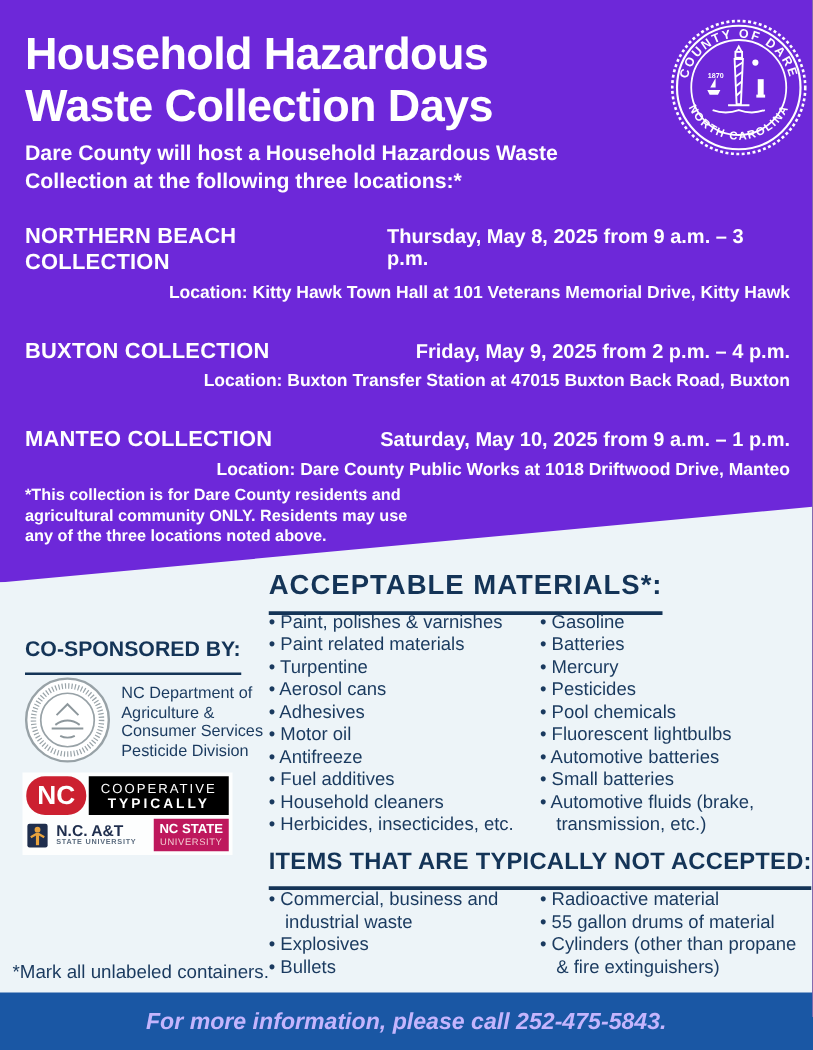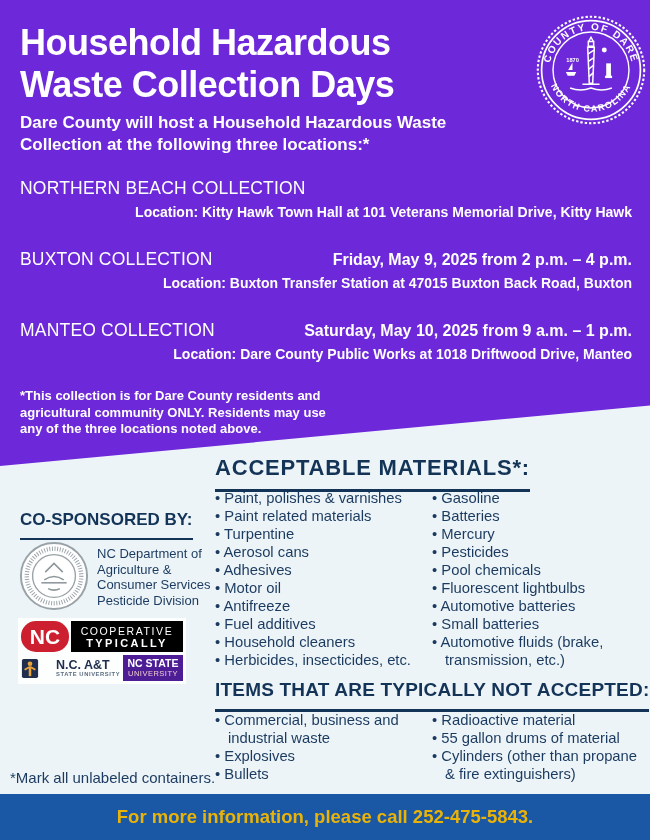--- a/index.html
+++ b/index.html
@@ -10,21 +10,21 @@
   .header-blue { position:absolute; left:0; top:0; width:650px; height:466px; background:#6d28d9;
                  clip-path:polygon(0 0, 100% 0, 100% 87%, 0 100%); color:#fff; }
   .page-title { position:absolute; left:20px; top:22px; font-size:36px; line-height:1.16;
                 font-weight:900; letter-spacing:-0.5px; white-space:pre-line; }
   .seal { position:absolute; left:534px; top:13px; }
   .intro { position:absolute; left:20px; top:112px; font-size:17px; font-weight:700;
            line-height:1.32; white-space:pre-line; }
   .events { position:absolute; left:20px; right:18px; top:178px; }
   .event { margin-bottom:29px; }
   .event-top { display:flex; justify-content:space-between; align-items:baseline; }
-  .event-name { font-size:17.5px; font-weight:400; letter-spacing:0.2px; }
+  .event-name { font-size:17.5px; font-weight:700; letter-spacing:0.2px; }
   .event-date { font-size:16px; font-weight:700; }
   .event-loc { text-align:right; font-size:14px; font-weight:700; margin-top:5px; }
   .residents-note { position:absolute; left:20px; top:388px; width:340px; font-size:13px;
                     font-weight:700; line-height:16.5px; white-space:pre-line; }
 
   
   .section-heading { position:absolute; color:#143457; font-weight:900; }
   .section-heading span { display:inline-block; border-bottom:3px solid #143457; padding-bottom:8px; }
   .h-acceptable { left:215px; top:455px; font-size:22px; letter-spacing:0.8px; }
   .h-notaccepted { left:215px; top:679px; font-size:19px; letter-spacing:0.2px; }
@@ -48,33 +48,33 @@
   .ext-card { position:absolute; left:18px; top:618px; width:168px; background:#fdfefe; padding:3px; }
   .ext-row1 { display:flex; height:31px; }
   .nc-box { width:48px; background:#cc2030; border-radius:15px; color:#fff; font-size:21px;
             font-weight:900; display:flex; align-items:center; justify-content:center; }
   .coop-box { flex:1; background:#000000; margin-left:2px; color:#fff; display:flex;
               flex-direction:column; align-items:center; justify-content:center; }
   .coop-line1 { font-size:10.5px; letter-spacing:1.6px; font-weight:400; }
   .coop-line2 { font-size:11px; letter-spacing:2.4px; font-weight:800; }
   .ext-row2 { display:flex; align-items:center; justify-content:space-between; margin-top:3px; }
   .ncat { display:flex; align-items:center; }
-  .ncat-text { margin-left:17px; }
+  .ncat-text { margin-left:6px; }
   .ncat-name { color:#1f2e4d; font-size:12.5px; font-weight:900; line-height:12px; }
   .ncat-sub { color:#5a6b7e; font-size:5.8px; letter-spacing:0.6px; font-weight:700; }
-  .ncsu-box { width:60px; height:26px; background:#4c1d95; color:#fff; text-align:center;
+  .ncsu-box { width:60px; height:26px; background:#be185d; color:#fff; text-align:center;
               display:flex; flex-direction:column; justify-content:center; }
   .ncsu-name { font-size:10.5px; font-weight:900; line-height:11px; }
   .ncsu-sub { font-size:7.5px; color:#f3ccd1; letter-spacing:0.5px; }
 
   .mark-note { position:absolute; left:10px; top:769px; color:#1a3a5f; font-size:15px; font-weight:500; }
 
   
   .footer-bar { position:absolute; left:0; bottom:0; width:650px; height:46px; background:#1a57a4; }
-  .footer-text { color:#eab308; font-size:18.5px; font-weight:800; text-align:center; line-height:46px; }
+  .footer-text { color:#c4b5fd; font-size:18.5px; font-weight:800; text-align:center; line-height:46px;font-style:italic; }
 </style>
 </head>
 <body>
 
 <div class="page">
 
   <div class="header-blue">
     <div class="page-title">Household Hazardous
 Waste Collection Days</div>
 
@@ -112,20 +112,21 @@
       <text x="34" y="52" font-size="6" fill="#ffffff" font-weight="700" font-family="Liberation Sans, sans-serif">1870</text>
     </svg>
 
     <div class="intro">Dare County will host a Household Hazardous Waste
 Collection at the following three locations:*</div>
 
     <div class="events">
       <div class="event">
         <div class="event-top">
           <span class="event-name">NORTHERN BEACH COLLECTION</span>
+          <span class="event-date">Thursday, May 8, 2025 from 9 a.m. – 3 p.m.</span>
         </div>
         <div class="event-loc">Location: Kitty Hawk Town Hall at 101 Veterans Memorial Drive, Kitty Hawk</div>
       </div>
       <div class="event">
         <div class="event-top">
           <span class="event-name">BUXTON COLLECTION</span>
           <span class="event-date">Friday, May 9, 2025 from 2 p.m. – 4 p.m.</span>
         </div>
         <div class="event-loc">Location: Buxton Transfer Station at 47015 Buxton Back Road, Buxton</div>
       </div>

